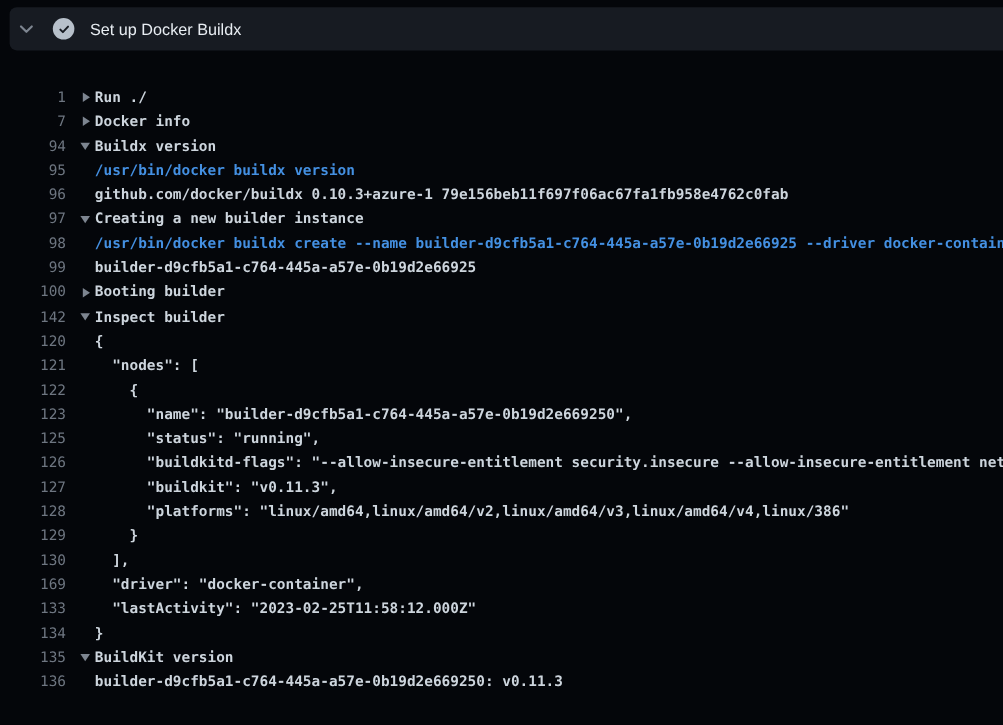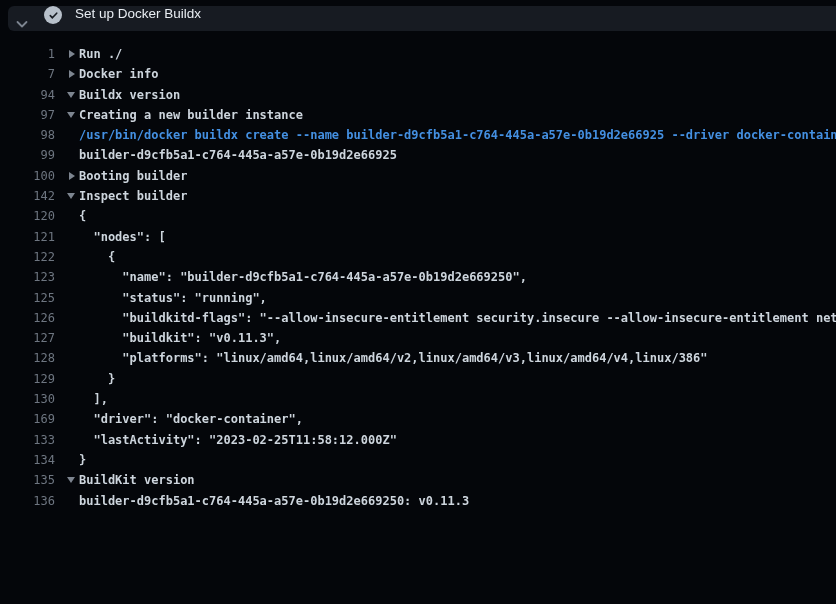--- a/index.html
+++ b/index.html
@@ -15,25 +15,26 @@
   }
   * { margin: 0; padding: 0; box-sizing: border-box; }
   html, body {
     width: 836px; height: 604px;
     overflow: hidden;
     background: var(--page-bg);
     font-family: "DejaVu Sans Mono", "Liberation Mono", monospace;
   }
   
   .step-header {
-    margin: 6px 0 0 8px;
-    height: 25px;
+    margin: 6px 0 16px 8px;
+    height: 36px;
     background: var(--header-bg);
     border-radius: 6px 0 0 6px;
     display: flex;
+    align-items: center;
     cursor: pointer;
   }
   .chev-btn {
     width: 28px; height: 36px;
     display: flex; align-items: center; justify-content: center;
     background: transparent; border: none; cursor: pointer;
   }
   .chev-btn svg { display: block; }
   .status-circle {
     width: 18px; height: 18px;
@@ -109,20 +110,22 @@
       <path d="M2.5 6.2l2.3 2.3 4.7-5" fill="none" stroke="#171b22" stroke-width="1.8" stroke-linecap="round" stroke-linejoin="round"></path>
     </svg>
   </span>
   <span class="step-title">Set up Docker Buildx</span>
 </div>
 
 <div class="log-area">
     <div class="row"><a class="num">1</a><span class="arrow-cell"><span class="tri-right"></span></span><span class="text group">Run ./</span></div>
     <div class="row"><a class="num">7</a><span class="arrow-cell"><span class="tri-right"></span></span><span class="text group">Docker info</span></div>
     <div class="row"><a class="num">94</a><span class="arrow-cell"><span class="tri-down"></span></span><span class="text group">Buildx version</span></div>
+    <div class="row"><a class="num">95</a><span class="arrow-cell"></span><span class="text cmd">/usr/bin/docker buildx version</span></div>
+    <div class="row"><a class="num">96</a><span class="arrow-cell"></span><span class="text">github.com/docker/buildx 0.10.3+azure-1 79e156beb11f697f06ac67fa1fb958e4762c0fab</span></div>
     <div class="row"><a class="num">97</a><span class="arrow-cell"><span class="tri-down"></span></span><span class="text group">Creating a new builder instance</span></div>
     <div class="row"><a class="num">98</a><span class="arrow-cell"></span><span class="text cmd">/usr/bin/docker buildx create --name builder-d9cfb5a1-c764-445a-a57e-0b19d2e66925 --driver docker-container</span></div>
     <div class="row"><a class="num">99</a><span class="arrow-cell"></span><span class="text">builder-d9cfb5a1-c764-445a-a57e-0b19d2e66925</span></div>
     <div class="row"><a class="num">100</a><span class="arrow-cell"><span class="tri-right"></span></span><span class="text group">Booting builder</span></div>
     <div class="row"><a class="num">142</a><span class="arrow-cell"><span class="tri-down"></span></span><span class="text group">Inspect builder</span></div>
     <div class="row"><a class="num">120</a><span class="arrow-cell"></span><span class="text">{</span></div>
     <div class="row"><a class="num">121</a><span class="arrow-cell"></span><span class="text">  "nodes": [</span></div>
     <div class="row"><a class="num">122</a><span class="arrow-cell"></span><span class="text">    {</span></div>
     <div class="row"><a class="num">123</a><span class="arrow-cell"></span><span class="text">      "name": "builder-d9cfb5a1-c764-445a-a57e-0b19d2e669250",</span></div>
     <div class="row"><a class="num">125</a><span class="arrow-cell"></span><span class="text">      "status": "running",</span></div>

